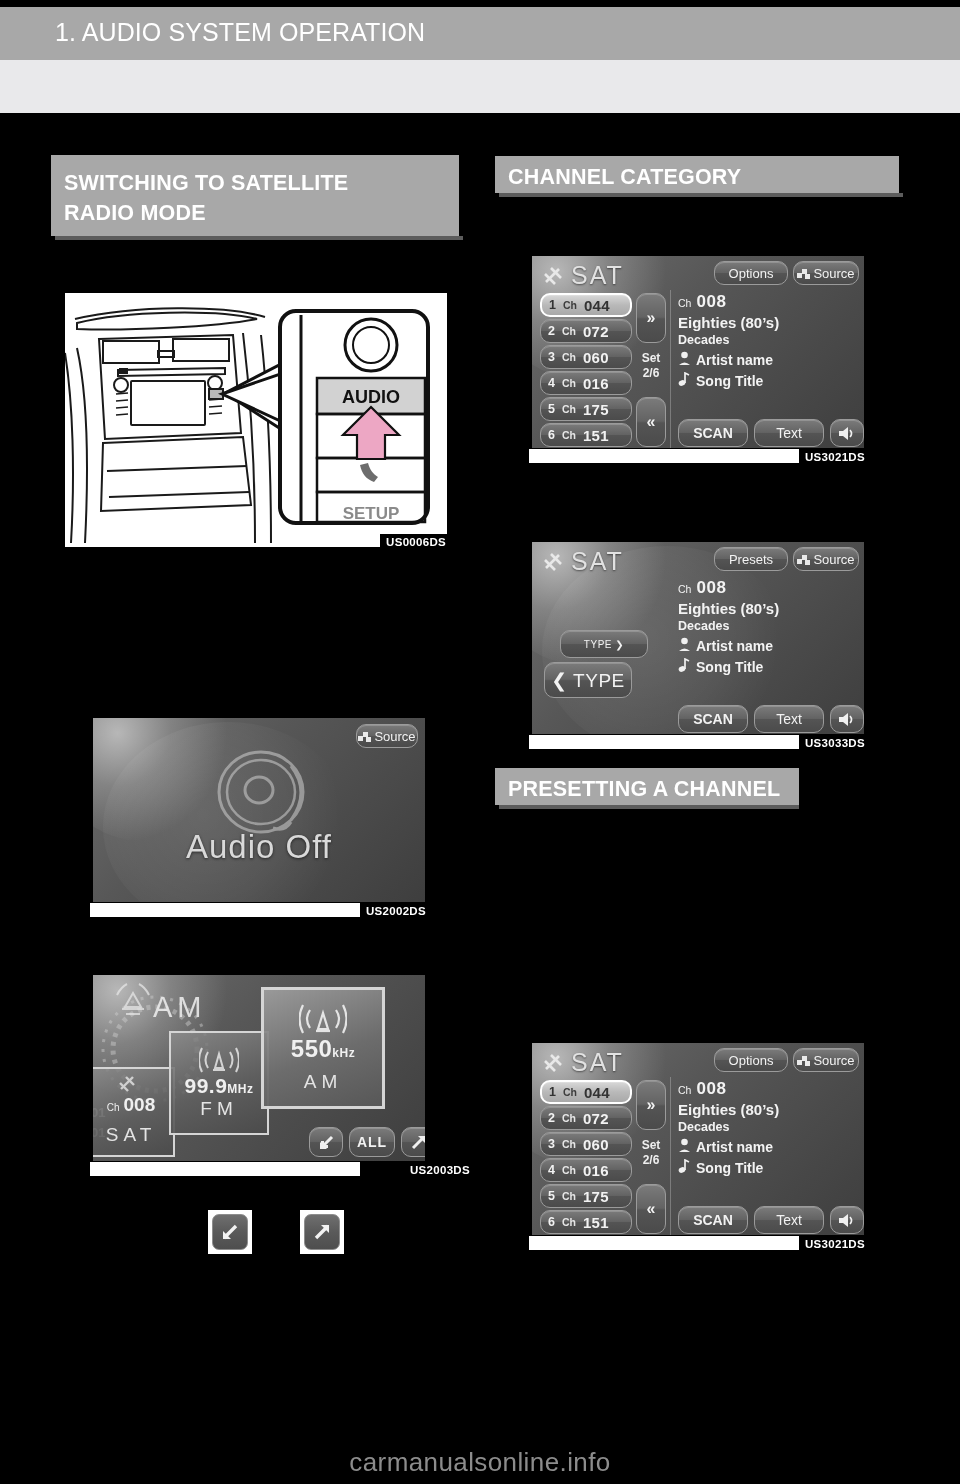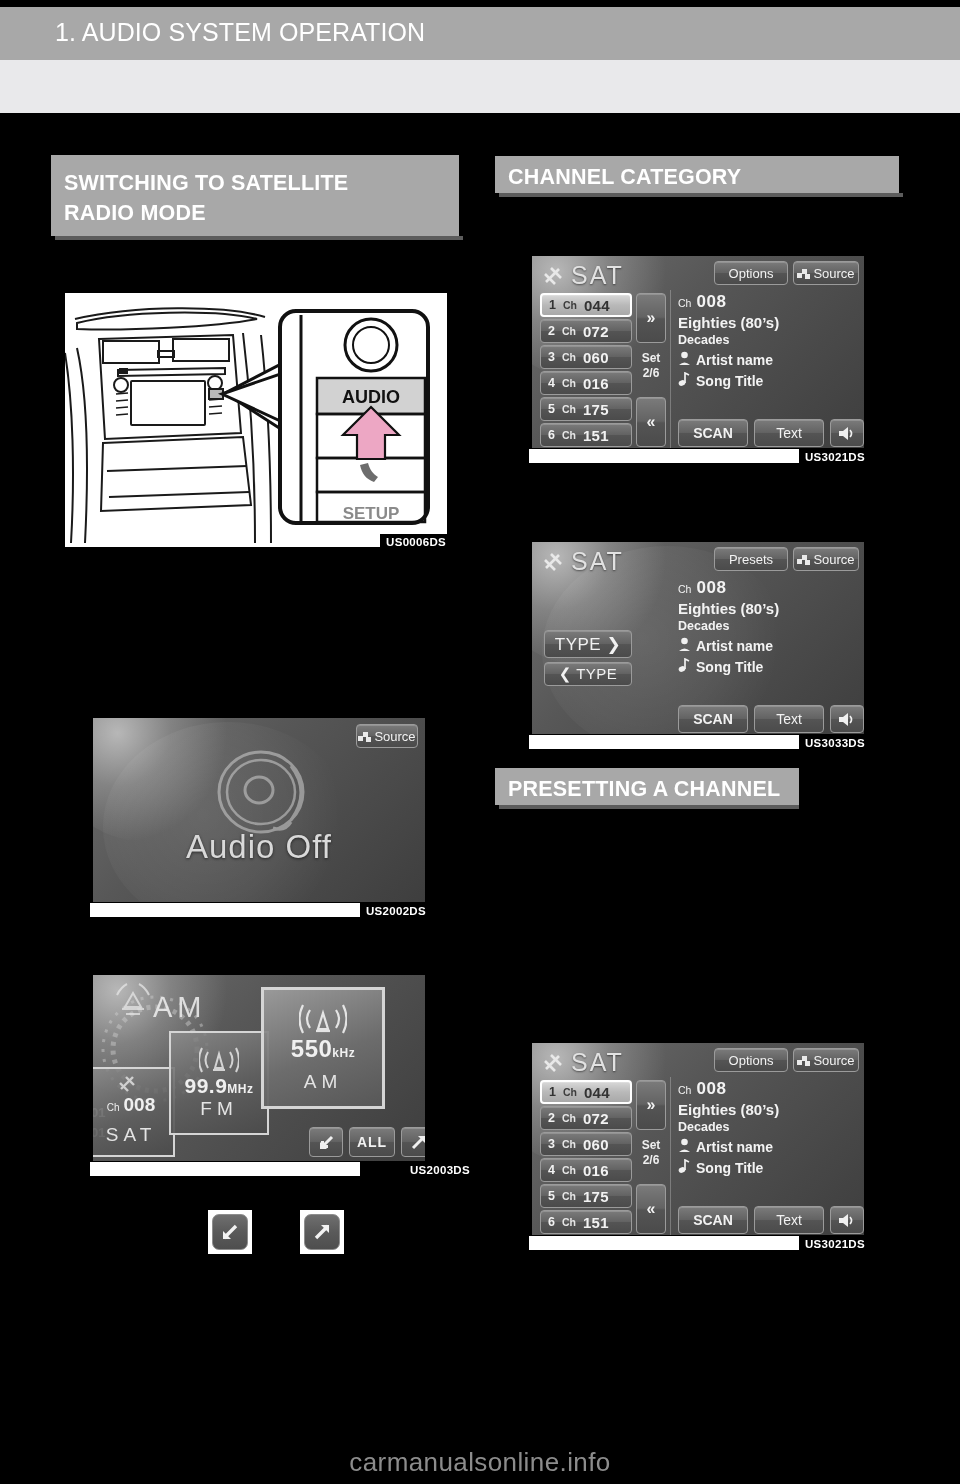--- a/index.html
+++ b/index.html
@@ -71,21 +71,21 @@
     color:#e2e2e2; font-size:24px; letter-spacing:3px;
     display:flex; align-items:center; gap:3px;
     text-shadow: 0 1px 2px rgba(0,0,0,.5);
   }
   .sat-logo .satglyph { display:inline-block; width:26px; height:22px; }
   .sat-word { font-weight:300; font-size:25px; letter-spacing:2px; }
 
   .nbtn {
     position:absolute;
     background: linear-gradient(180deg,#7b7b7b 0%,#636363 48%,#545454 52%,#4b4b4b 100%);
-    border:1px solid #9b9b9b; border-radius:4px;
+    border:1px solid #9b9b9b; border-radius:10px;
     color:#f2f2f2; display:flex; align-items:center; justify-content:center;
     font-size:13px; box-shadow: inset 0 1px 0 rgba(255,255,255,.18);
     white-space:nowrap;
   }
   .nbtn.sel {
     background: linear-gradient(180deg,#d8d8d8 0%,#b9b9b9 50%,#a9a9a9 100%);
     border:2px solid #ffffff; color:#333;
   }
   .preset {
     justify-content:flex-start; padding-left:7px; gap:7px;
@@ -479,22 +479,22 @@
     <div class="nbtn" style="right:76px;top:5px;width:74px;height:24px;">Presets</div>
     <div class="nbtn" style="right:5px;top:5px;width:66px;height:24px;gap:3px;">
       <svg width="13" height="13" viewBox="0 0 13 13">
         <rect x="0" y="6" width="5" height="5" fill="#e9e9e9"></rect>
         <rect x="5" y="2" width="5" height="5" fill="#e9e9e9"></rect>
         <rect x="8" y="7" width="5" height="5" fill="#e9e9e9"></rect>
       </svg>
       <span>Source</span>
     </div>
 
-    <div class="nbtn" style="left:12px;top:88px;width:88px;height:28px;font-size:17px;letter-spacing:.5px;">TYPE ❯</div>
-    <div class="nbtn" style="left:12px;top:120px;width:88px;height:24px;font-size:15px;letter-spacing:.5px;">❮ TYPE</div>
+    <div class="nbtn" style="left:28px;top:88px;width:88px;height:28px;font-size:10px;letter-spacing:.5px;">TYPE ❯</div>
+    <div class="nbtn" style="left:12px;top:120px;width:88px;height:36px;font-size:19px;letter-spacing:.5px;">❮ TYPE</div>
 
     <div class="info" style="left:146px;top:36px;">
       <div class="ln">
         <span class="l-ch">Ch</span>
         <span class="l-chv">008</span>
       </div>
       <div class="l-name" style="margin-top:2px;">Eighties (80’s)</div>
       <div class="l-cat" style="margin-top:2px;">Decades</div>
       <div class="ln" style="margin-top:4px;">
         <svg width="13" height="14" viewBox="0 0 13 14">

